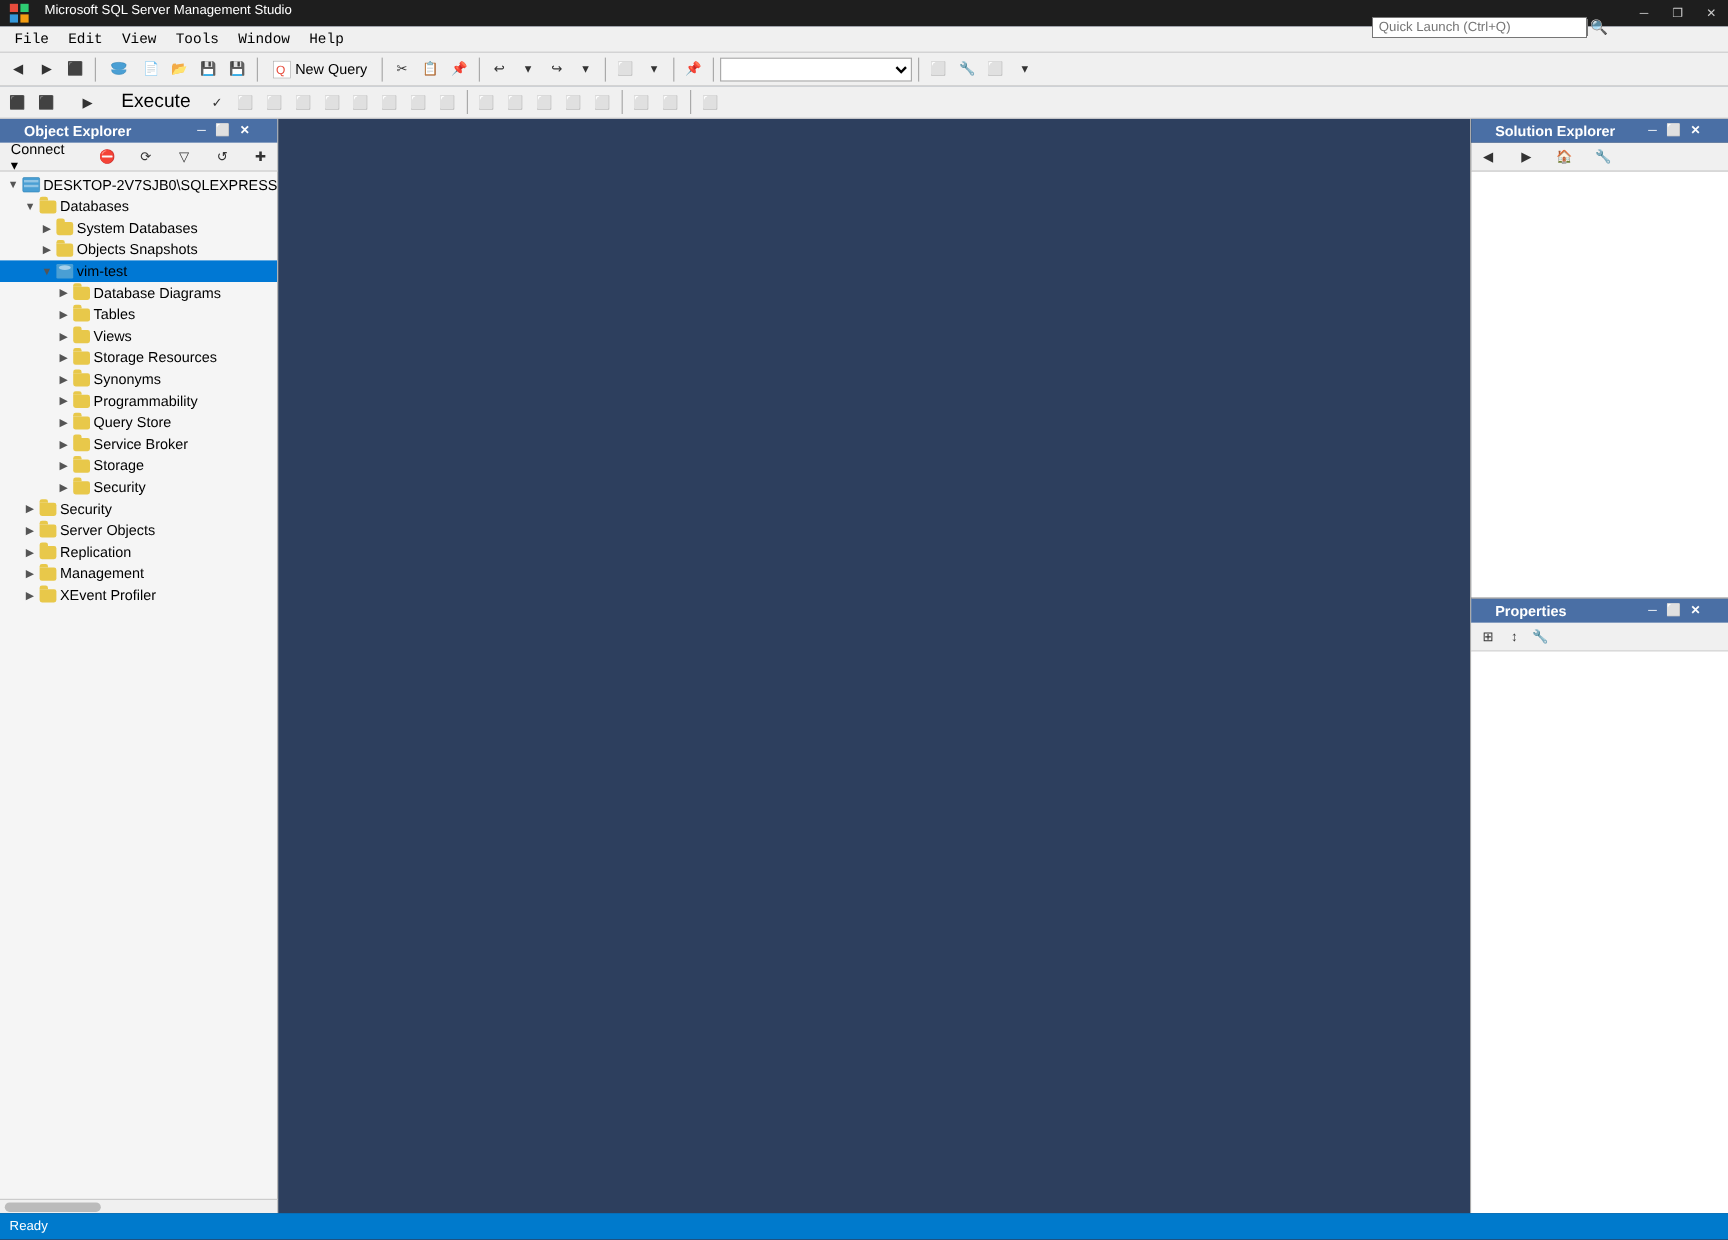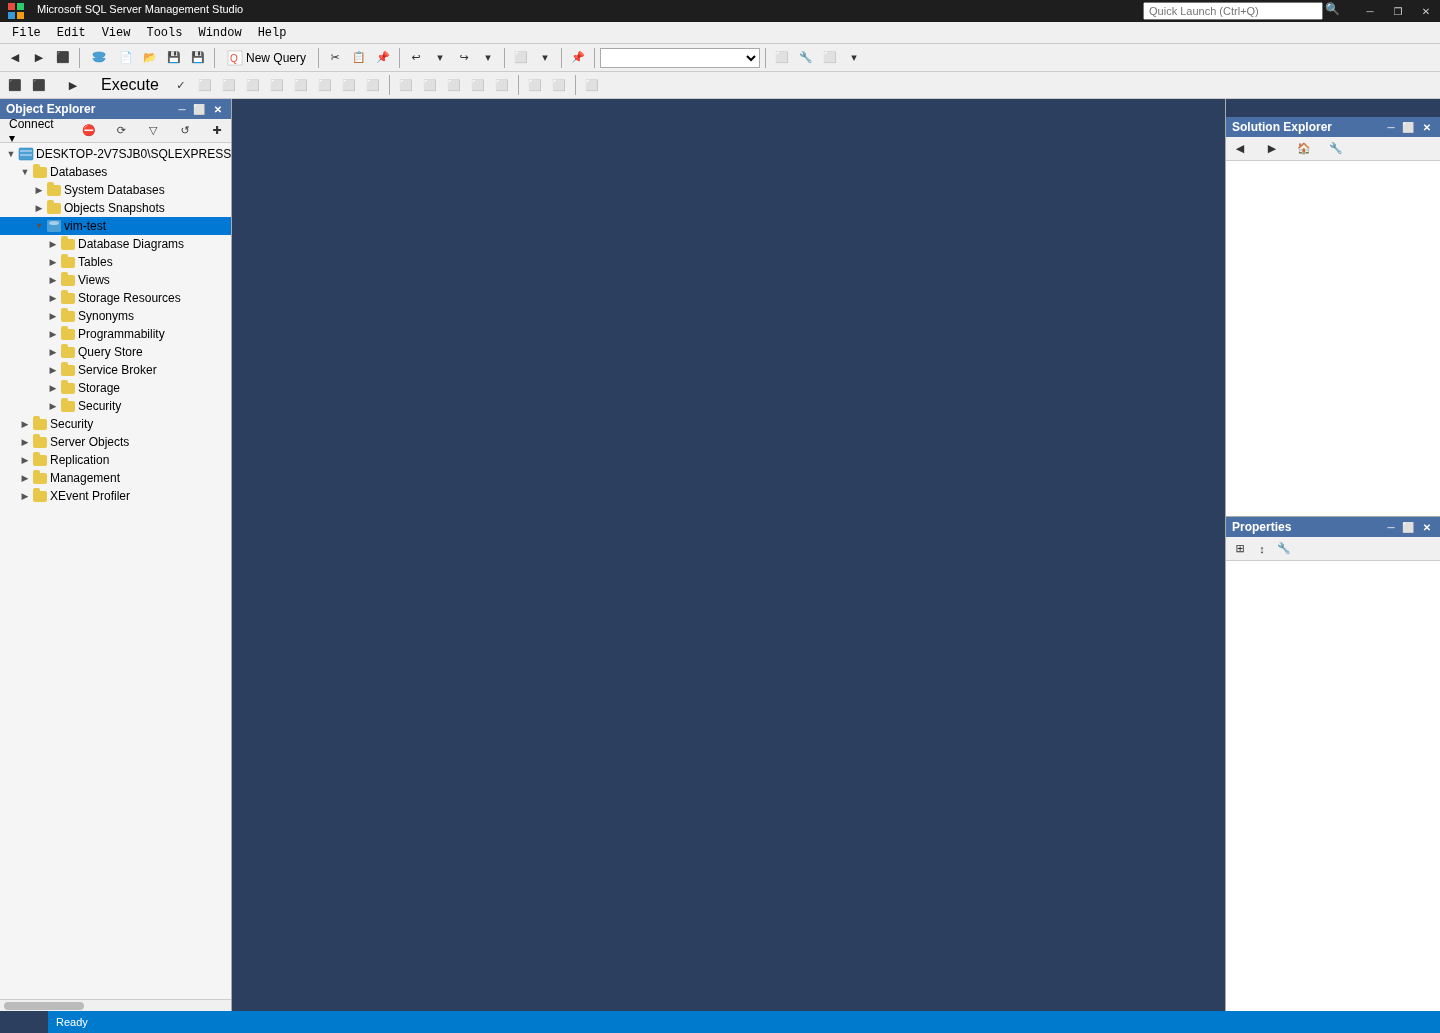--- a/index.html
+++ b/index.html
@@ -155,21 +155,21 @@
       border-right: 1px solid #aaa;
       display: flex;
       flex-direction: column;
       min-height: 0;
     }
     .panel-title-bar {
       background: #4a6fa5;
       color: #fff;
       font-size: 12px;
       font-weight: bold;
-      padding: 3px 6px;
+      padding: 3px 20px;
       display: flex;
       align-items: center;
       justify-content: space-between;
     }
     .panel-title-controls {
       display: flex;
       gap: 4px;
     }
     .panel-ctrl-btn {
       width: 14px;
@@ -293,21 +293,20 @@
       display: flex;
       flex-direction: column;
       border-left: 1px solid #aaa;
     }
     .solution-explorer {
       background: #404040;
       height: 400px;
       display: flex;
       flex-direction: column;
       border-bottom: 1px solid #aaa;
-      margin-top: 18px;
     }
     .se-content {
       flex: 1;
       background: #fff;
     }
     .properties-panel {
       background: #f5f5f5;
       flex: 1;
       display: flex;
       flex-direction: column;
@@ -329,21 +328,20 @@
 
     
     .status-bar {
       background: #007acc;
       height: 22px;
       display: flex;
       align-items: center;
       padding: 0 8px;
       color: #fff;
       font-size: 11px;
-      margin-left: 48px;
     }
 
     
     .tree::-webkit-scrollbar { width: 8px; }
     .tree::-webkit-scrollbar-track { background: #f0f0f0; }
     .tree::-webkit-scrollbar-thumb { background: #bbb; }
   </style>
 </head>
 <body>
 
@@ -351,21 +349,21 @@
   <div class="title-bar-left">
     <svg class="title-bar-logo" viewBox="0 0 16 16">
       <rect width="7" height="7" fill="#e74c3c"></rect>
       <rect x="9" width="7" height="7" fill="#2ecc71"></rect>
       <rect y="9" width="7" height="7" fill="#3498db"></rect>
       <rect x="9" y="9" width="7" height="7" fill="#f39c12"></rect>
     </svg>
     <span>Microsoft SQL Server Management Studio</span>
   </div>
   <div style="position:absolute;top:0;right:0;display:flex;">
-    <div style="position:absolute;top:2px;right:100px;display:flex;align-items:flex-start;gap:2px;">
+    <div style="position:absolute;top:14px;right:100px;display:flex;align-items:center;gap:2px;">
       <input type="text" style="width: 180px; height: 18px; font-size: 11px; padding: 0px 4px;" placeholder="Quick Launch (Ctrl+Q)">
       <span style="font-size:12px;">🔍</span>
     </div>
     <div class="title-bar-controls" style="margin-top:0;">
       <button class="title-bar-btn">─</button>
       <button class="title-bar-btn">❐</button>
       <button class="title-bar-btn close">✕</button>
     </div>
   </div>
 </div>

